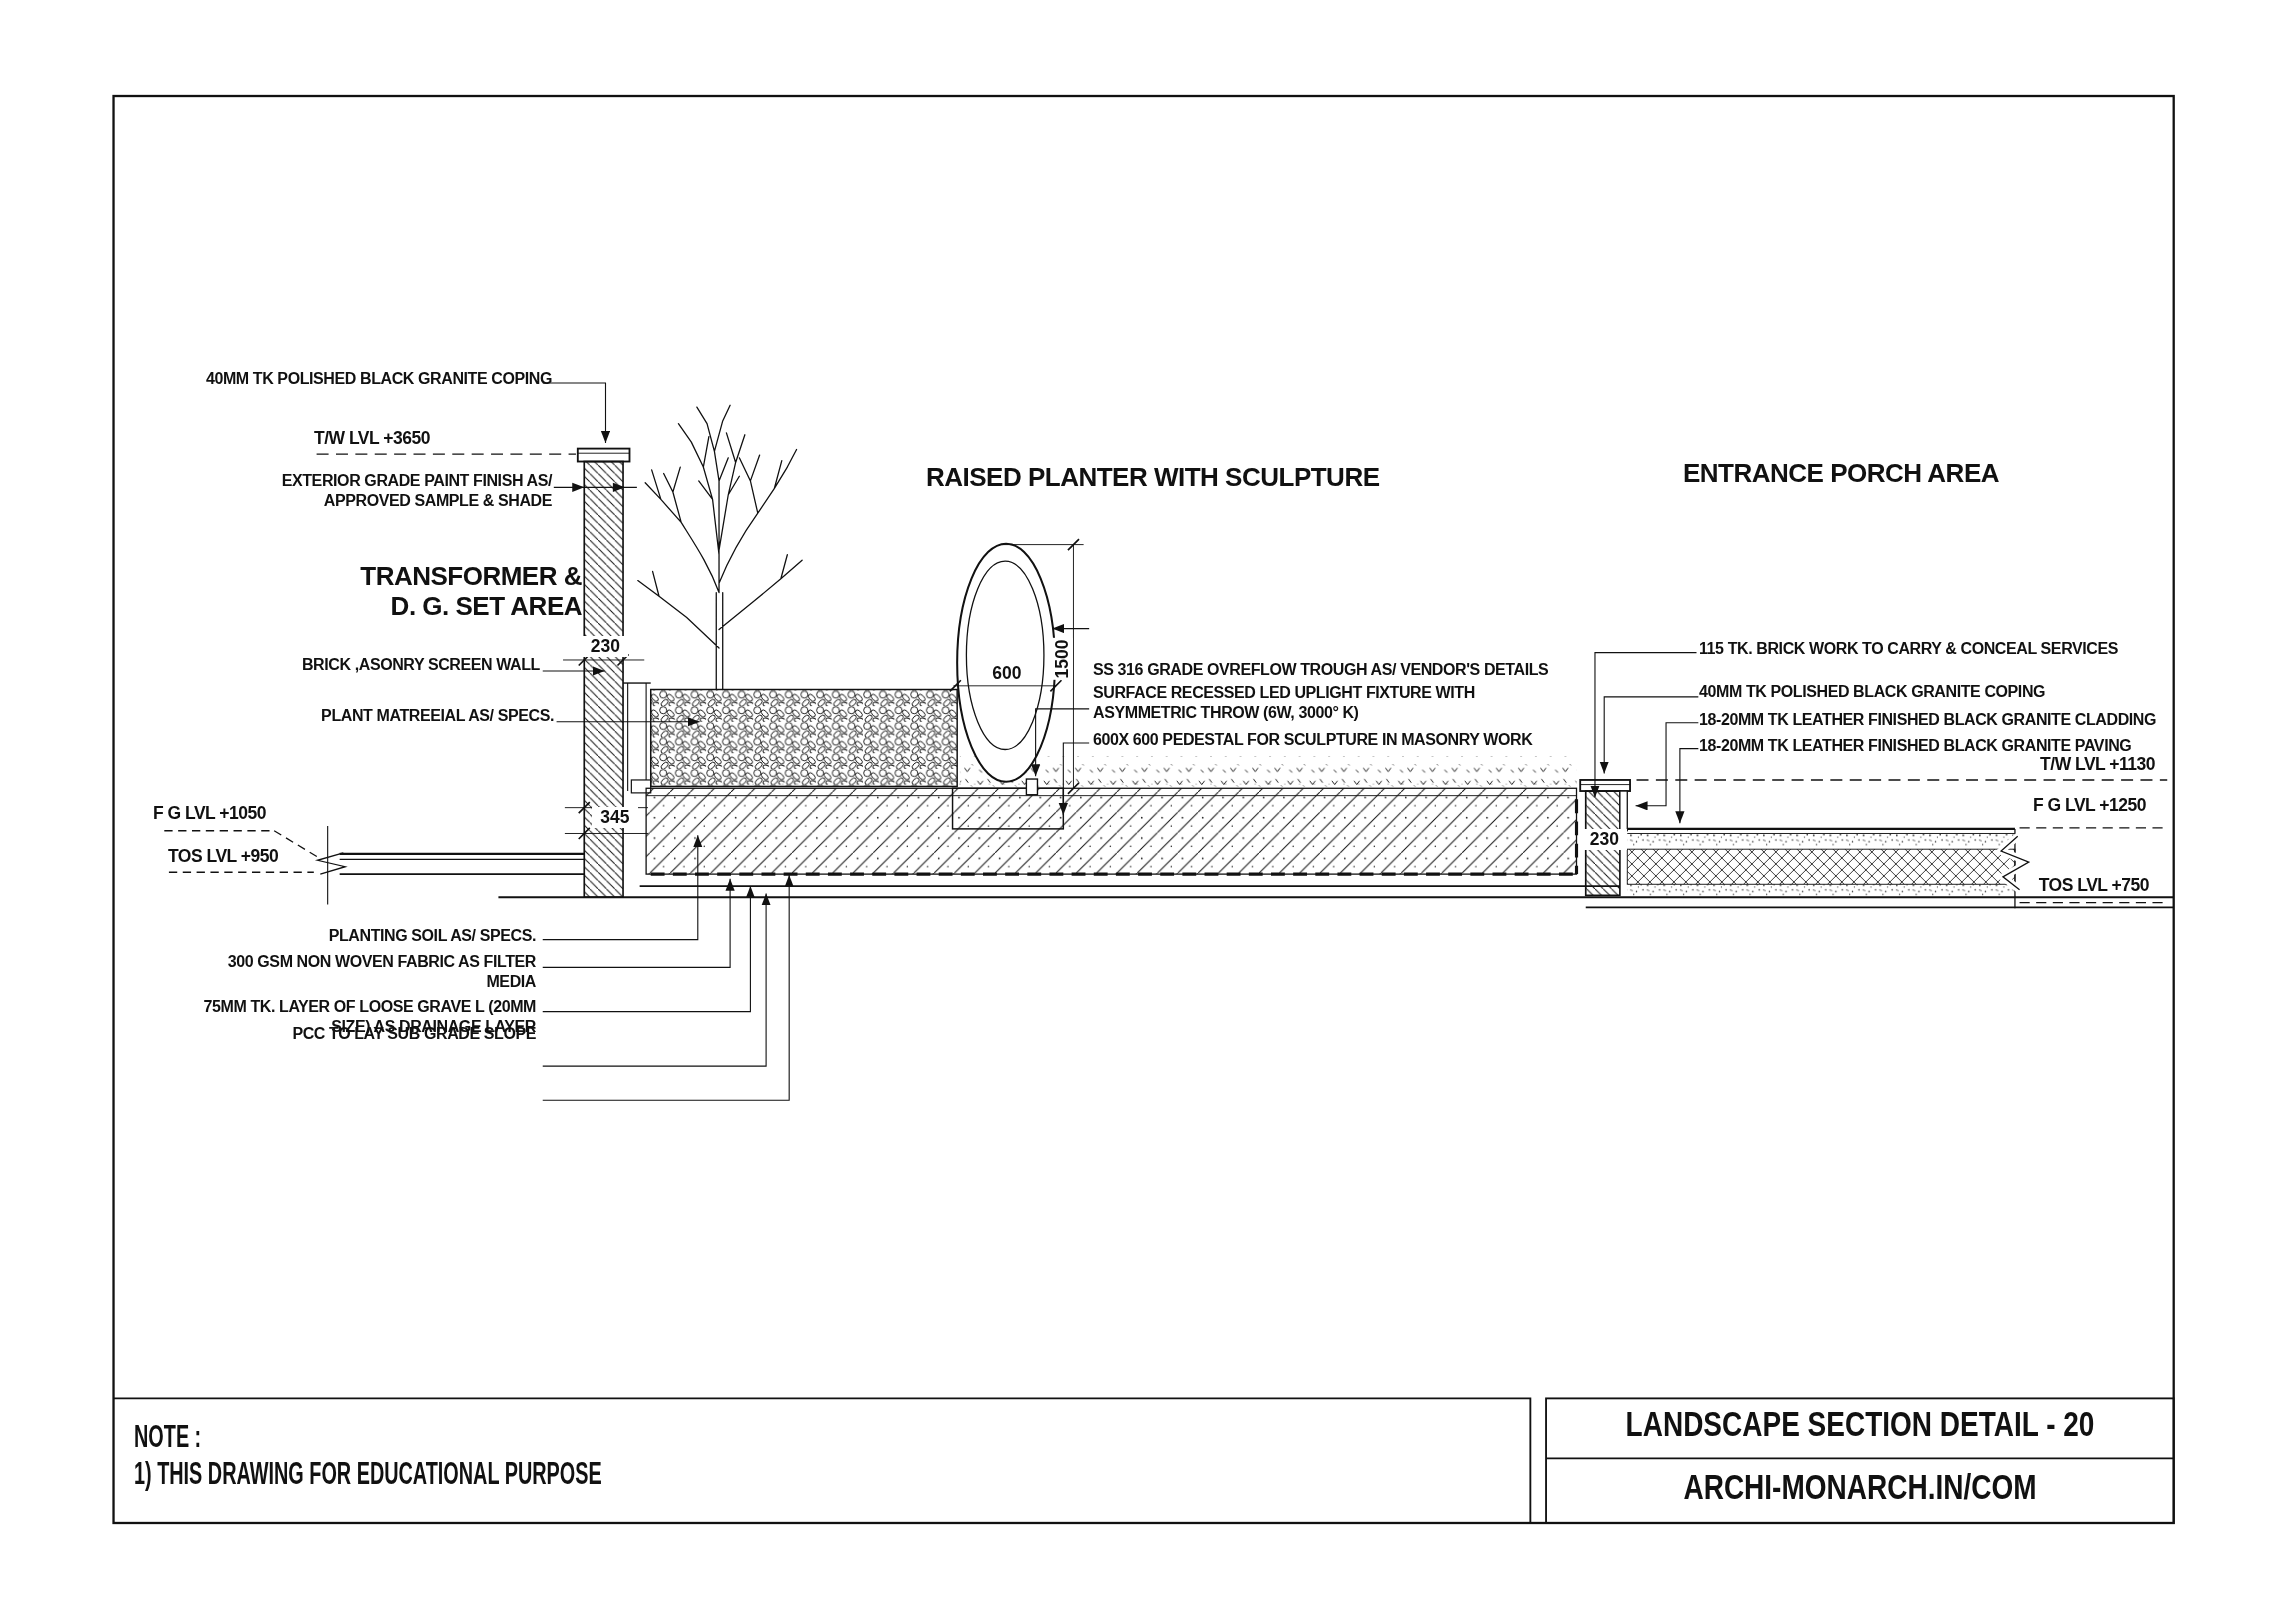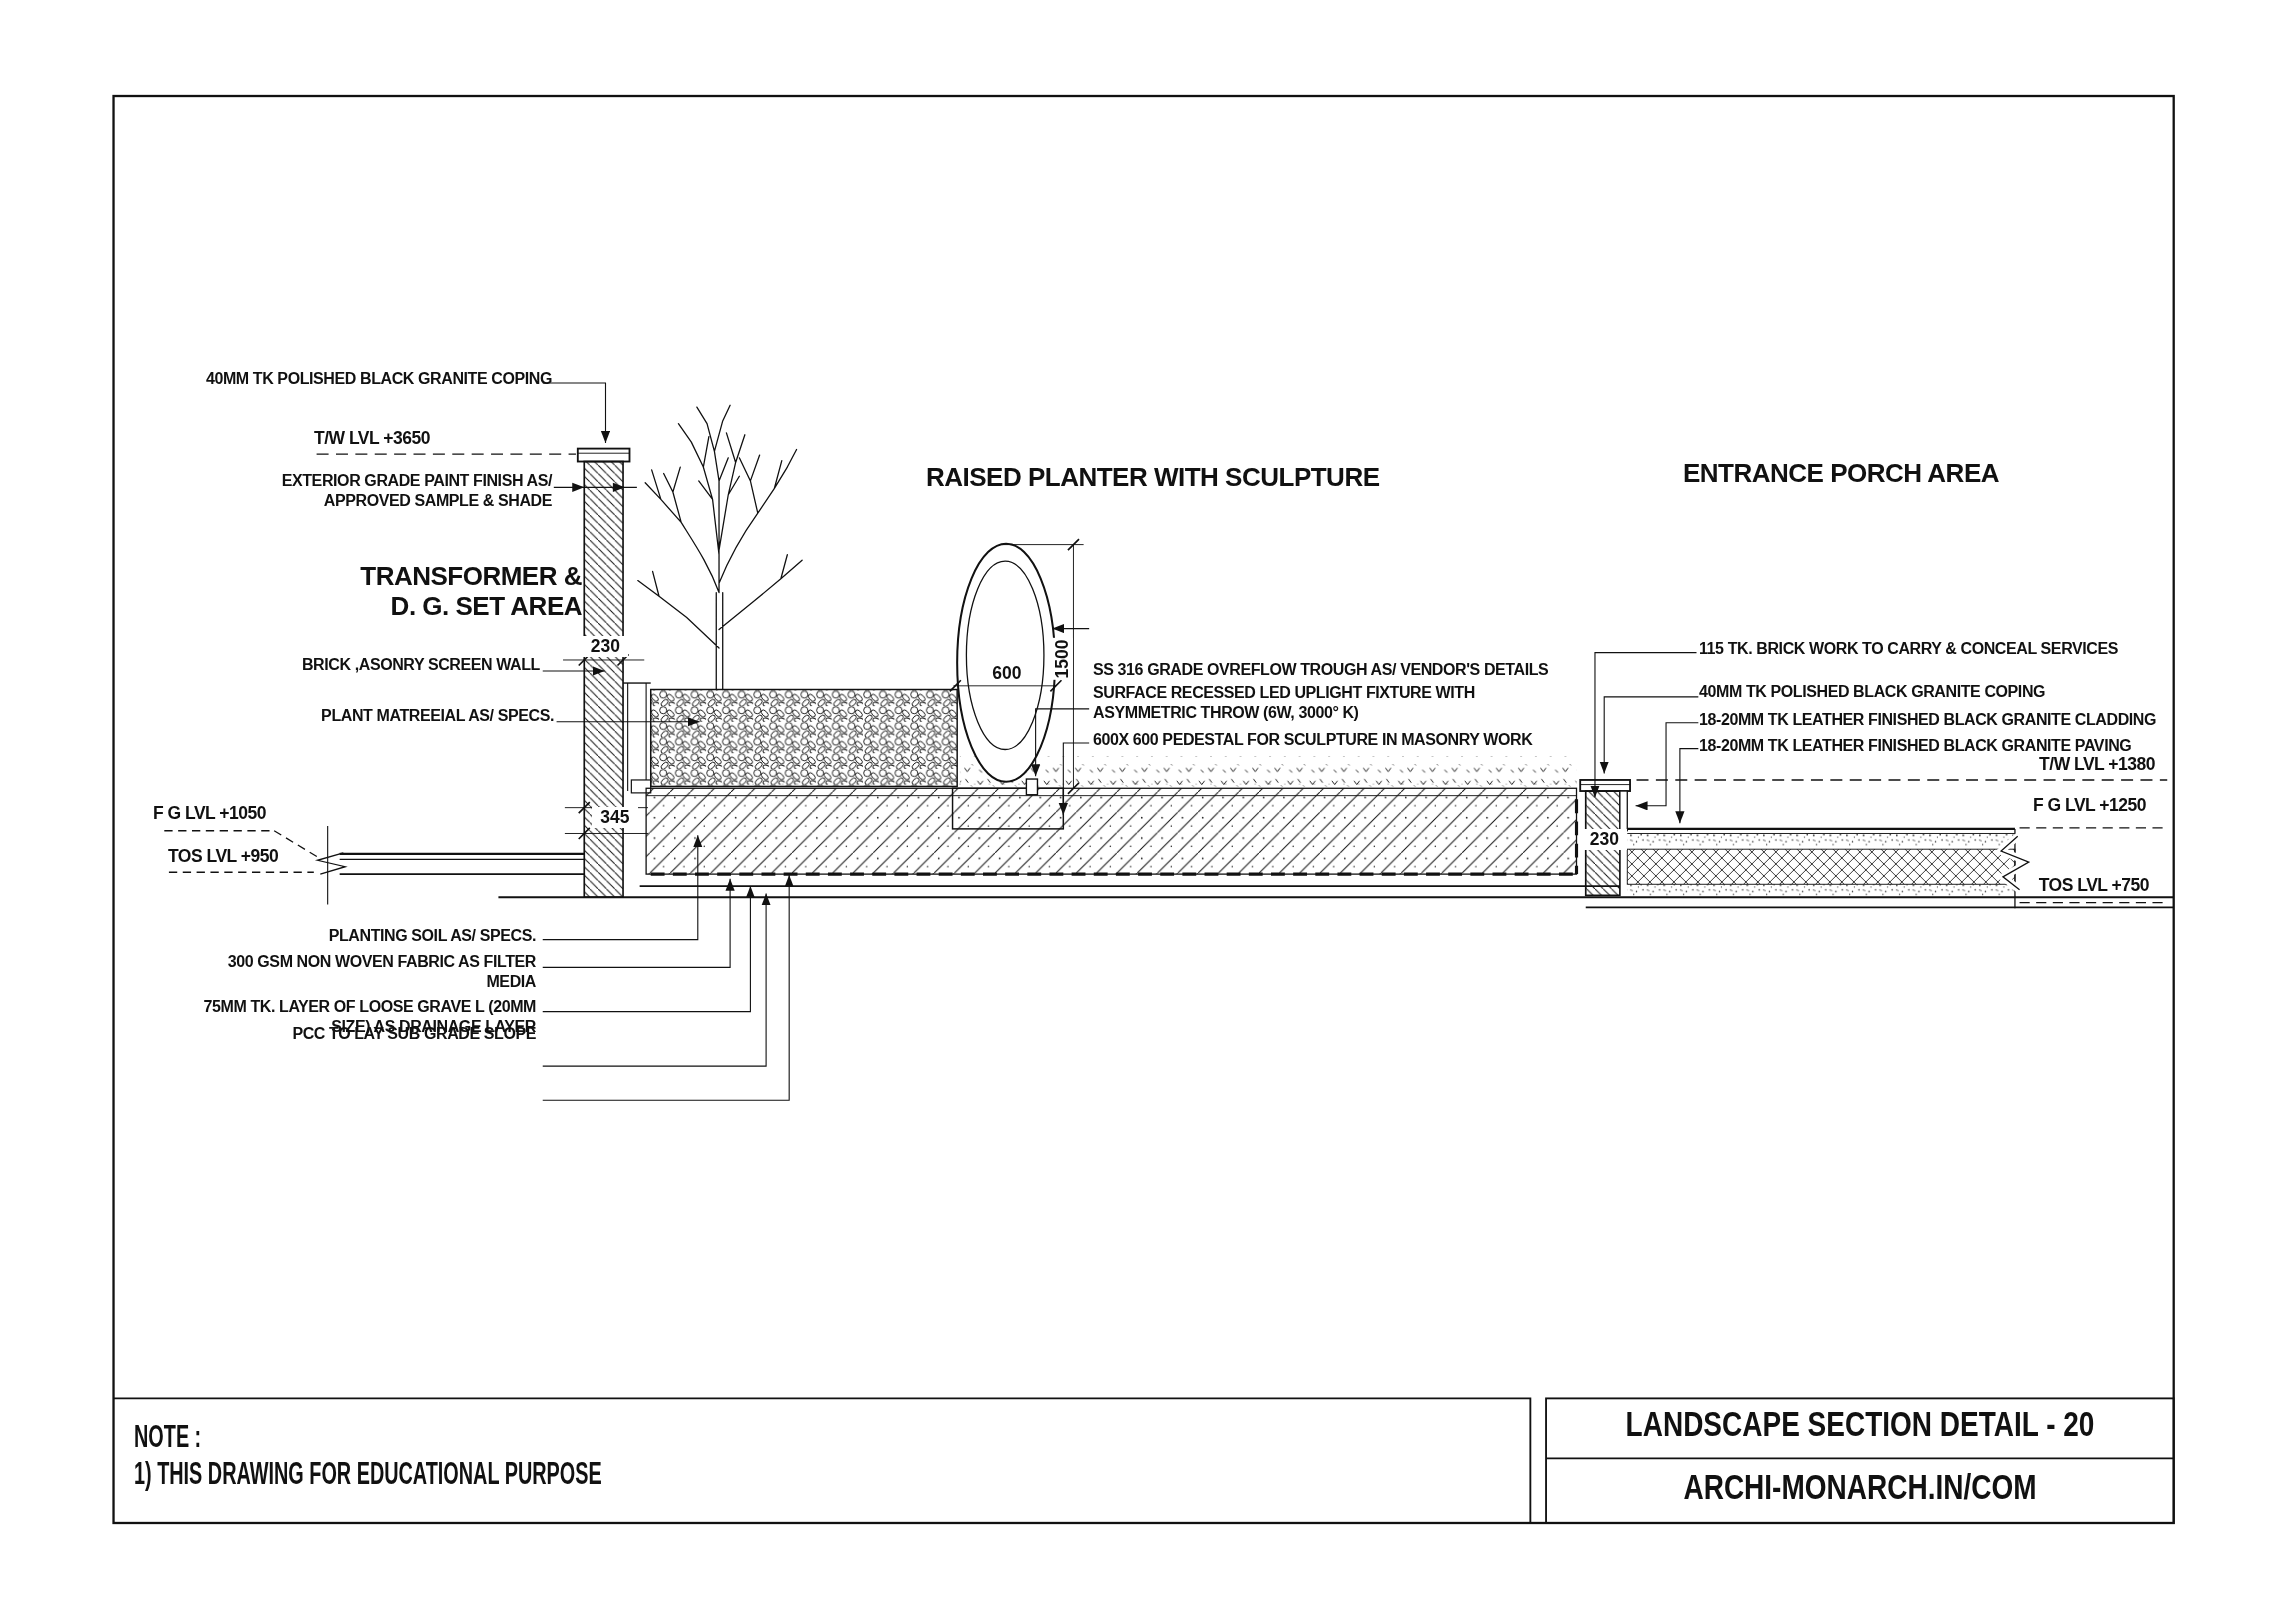--- a/index.html
+++ b/index.html
@@ -181,21 +181,21 @@
 </svg>
 
 <div class="area" style="left:277px;top:561px;width:305px;">TRANSFORMER &amp;
 D. G. SET AREA</div>
 <div class="area" style="left:926px;top:462px;">RAISED PLANTER WITH SCULPTURE</div>
 <div class="area" style="left:1683px;top:458px;">ENTRANCE PORCH AREA</div>
 
 <div class="lvl" style="left:314px;top:428px;">T/W LVL +3650</div>
 <div class="lvl" style="left:153px;top:803px;text-align:right;">F G LVL +1050</div>
 <div class="lvl" style="left:168px;top:846px;">TOS LVL +950</div>
-<div class="lvl" style="right:135px;top:754px;">T/W LVL +1380</div>
+<div class="lvl" style="right:135px;top:754px;">T/W LVL +1130</div>
 <div class="lvl" style="right:144px;top:795px;">F G LVL +1250</div>
 <div class="lvl" style="right:141px;top:875px;">TOS LVL +750</div>
 
 <div class="lbl r" style="right:1738px;top:369px;">40MM TK POLISHED BLACK GRANITE COPING</div>
 <div class="lbl r" style="right:1738px;top:471px;">EXTERIOR GRADE PAINT FINISH AS/
 APPROVED SAMPLE &amp; SHADE</div>
 <div class="lbl r" style="right:1750px;top:655px;">BRICK ,ASONRY SCREEN WALL</div>
 <div class="lbl r" style="right:1736px;top:706px;">PLANT MATREEIAL AS/ SPECS.</div>
 
 <div class="lbl r" style="right:1754px;top:926px;padding-left:8px;">PLANTING SOIL AS/ SPECS.</div>

